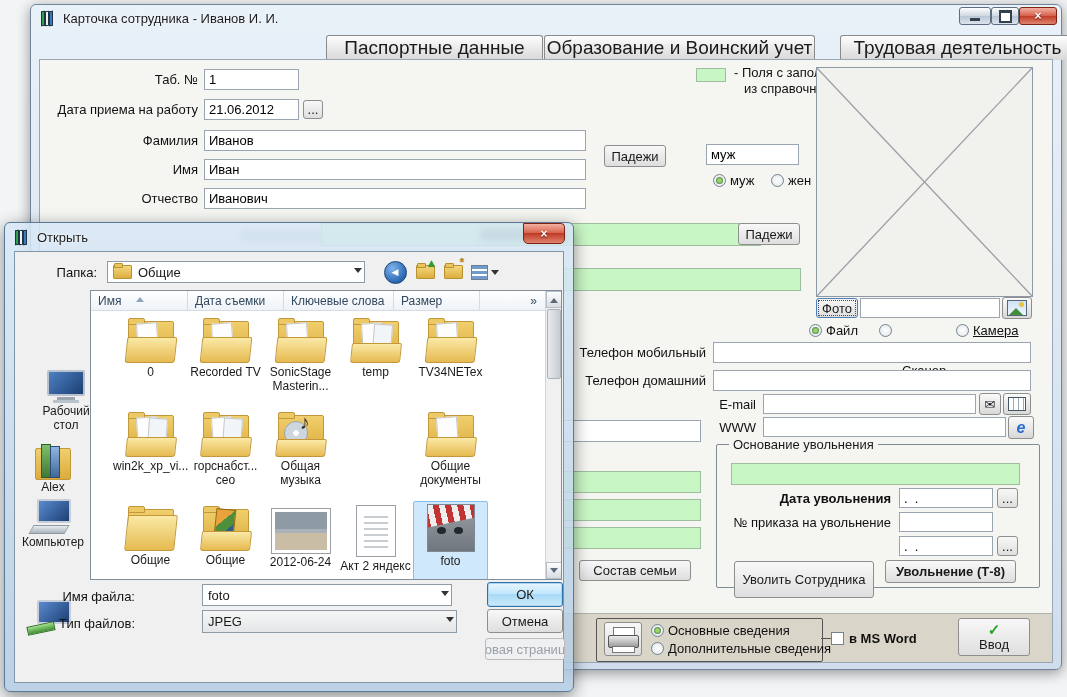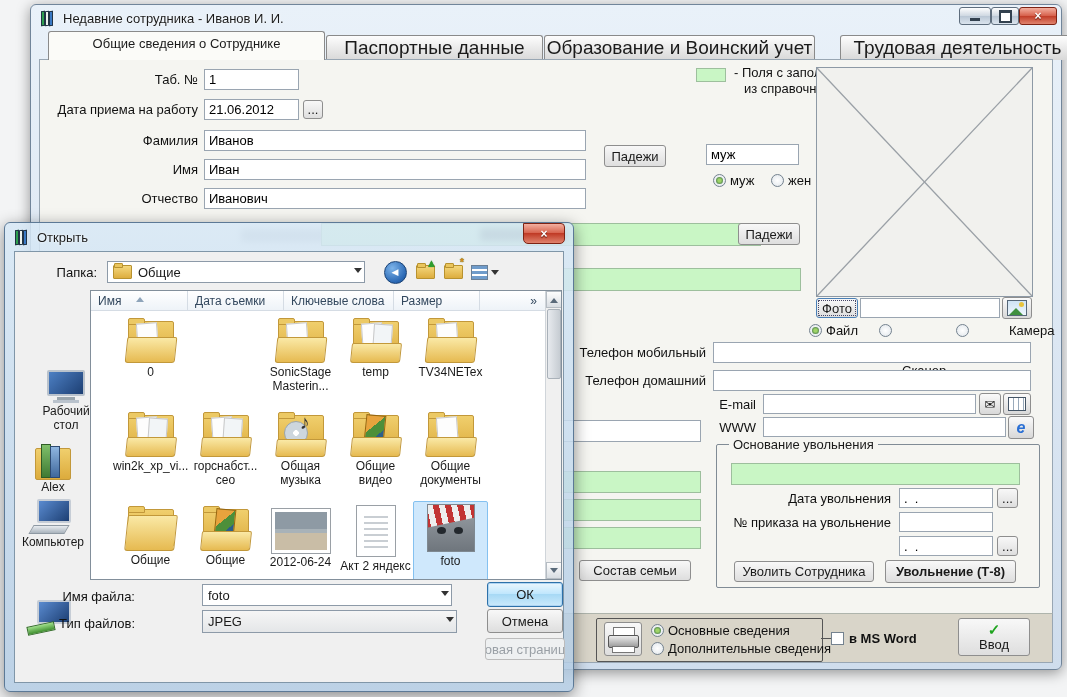--- a/index.html
+++ b/index.html
@@ -123,32 +123,31 @@
 <body>
 
 <div id="stage">
 
   <div class="win">
     <div class="appicon" style="left:10px;top:6px;">
         <i></i>
         <i></i>
         <i></i>
       </div>
-    <div class="tbar-text" style="left:32px;top:6px;">Недавние сотрудника -  Иванов И. И.</div>
+    <div class="tbar-text" style="left:32px;top:6px;">Карточка сотрудника -  Иванов И. И.</div>
     <div class="capbtn" style="left:928px;top:2px;width:30px;">
         <span class="minbar"></span>
       </div>
     <div class="capbtn" style="left:960px;top:2px;width:26px;">
         <span class="maxbox"></span>
       </div>
     <div class="capbtn close" style="left:988px;top:2px;width:36px;">
         <span class="xglyph">×</span>
       </div>
 
-    <div class="tab active" style="left:17px;top:26px;width:275px;">Общие сведения о Сотруднике</div>
     <div class="tab" style="left:295px;top:30px;width:215px;">Паспортные данные</div>
     <div class="tab" style="left:513px;top:30px;width:269px;">Образование и Воинский учет</div>
     <div class="tab" style="left:809px;top:30px;width:233px;">Трудовая деятельность</div>
 
     <div class="mwcontent"></div>
     <div class="mwfooter"></div>
 
     <div class="rlbl" style="left:60px;top:67px;width:107px;">Таб. №</div>
     <input class="fld" style="left: 173px; top: 64px; width: 95px; height: 21px;" value="1">
     <div class="rlbl" style="left:17px;top:97px;width:150px;">Дата приема на работу</div>
@@ -181,21 +180,21 @@
     <div class="btn" style="left:785px;top:293px;width:42px;height:20px;outline:1px dotted #446;outline-offset:-3px;border-color:#4a7fb5;">Фото</div>
     <input class="fld" style="left: 829px; top: 293px; width: 140px; height: 20px;">
     <div class="sibtn" style="left:971px;top:292px;width:30px;height:22px;">
         <span class="photoglyph"></span>
       </div>
     <div class="radio sel" style="left:778px;top:319px;"></div>
     <div class="lbl" style="left:795px;top:318px;">Файл</div>
     <div class="radio" style="left:848px;top:319px;"></div>
     <div class="lbl" style="left:871px;top:318px;margin-top:40px;">Сканер</div>
     <div class="radio" style="left:925px;top:319px;"></div>
-    <div class="lbl" style="left:978px;top:318px;">Камера</div>
+    <div class="lbl" style="left:942px;top:318px;text-decoration:underline;">Камера</div>
 
     <div class="blurblob" style="left:210px;top:224px;width:155px;height:13px;background:#8a8f96;opacity:.5;"></div>
     <div class="gfld" style="left:290px;top:218px;width:440px;height:23px;">
       <div class="blurblob" style="left:158px;top:4px;width:88px;height:13px;background:#45564a;opacity:.65;"></div>
     </div>
     <div class="btn" style="left:707px;top:218px;width:62px;height:22px;">Падежи</div>
 
     <div class="gfld" style="left:390px;top:263px;width:380px;height:23px;"></div>
 
     <div class="rlbl" style="left:500px;top:340px;width:175px;">Телефон мобильный</div>
@@ -217,28 +216,28 @@
       </div>
 
     <input class="fld" style="left: 510px; top: 415px; width: 160px; height: 22px;">
     <div class="gfld" style="left:505px;top:466px;width:165px;height:22px;"></div>
     <div class="gfld" style="left:505px;top:494px;width:165px;height:22px;"></div>
     <div class="gfld" style="left:505px;top:522px;width:165px;height:22px;"></div>
 
     <div class="groupbox" style="left:685px;top:439px;width:322px;height:142px;"></div>
     <div class="grouptitle" style="left:698px;top:432px;">Основание увольнения</div>
     <div class="gfld" style="left:700px;top:458px;width:289px;height:22px;"></div>
-    <div class="rlbl" style="left:560px;top:486px;width:300px;">Дата увольнения</div>
+    <div class="rlbl" style="left:560px;top:486px;width:300px;font-weight:bold;">Дата увольнения</div>
     <input class="fld" style="left: 868px; top: 483px; width: 94px; height: 20px;" value=".  .">
     <div class="btn" style="left:966px;top:483px;width:21px;height:20px;">...</div>
     <div class="rlbl" style="left:560px;top:510px;width:300px;">№ приказа на увольнение</div>
     <input class="fld" style="left: 868px; top: 507px; width: 94px; height: 20px;">
     <input class="fld" style="left: 868px; top: 531px; width: 94px; height: 20px;" value=".  .">
     <div class="btn" style="left:966px;top:531px;width:21px;height:20px;">...</div>
-    <div class="btn" style="left:703px;top:556px;width:140px;height:21px;">Уволить Сотрудника</div>
+    <div class="btn" style="left:703px;top:556px;width:140px;height:37px;">Уволить Сотрудника</div>
     <div class="btn bold" style="left:854px;top:555px;width:131px;height:23px;">Увольнение (Т-8)</div>
     <div class="btn" style="left:548px;top:555px;width:112px;height:21px;">Состав семьи</div>
 
     <div class="groupbox" style="left:565px;top:613px;width:225px;height:42px;border-color:#555;"></div>
     <div class="btn" style="left:573px;top:617px;width:38px;height:34px;">
       <span class="printer">
           <span class="paper"></span>
           <span class="bodyp"></span>
           <span class="out"></span>
         </span>
@@ -332,20 +331,28 @@
         <div class="colhdr" style="left:389px;width:66px;text-align:right;padding-right:8px;"><span>»</span></div>
 
         <div class="fitem" style="left:22px;top:26px;">
           <span class="ficon" style="display:block;">
               <span class="back"></span>
               <span class="paper"></span>
               <span class="front"></span>
             </span>
           <div class="cap">0</div>
         </div>
+        <div class="fitem" style="left:97px;top:26px;">
+          <span class="ficon" style="display:block;">
+              <span class="back"></span>
+              <span class="paper"></span>
+              <span class="front"></span>
+            </span>
+          <div class="cap">Recorded TV</div>
+        </div>
         <div class="fitem" style="left:172px;top:26px;">
           <span class="ficon" style="display:block;">
               <span class="back"></span>
               <span class="paper"></span>
               <span class="front"></span>
             </span>
           <div class="cap">SonicStage Masterin...</div>
         </div>
         <div class="fitem" style="left:247px;top:26px;">
           <span class="ficon" style="display:block;">
@@ -384,28 +391,20 @@
           <div class="cap">горснабст... сео</div>
         </div>
         <div class="fitem" style="left:172px;top:120px;">
           <span class="ficon" style="display:block;">
               <span class="back"></span>
               <span class="cd"></span>
               <span class="note">♪</span>
               <span class="front" style="height:16px;"></span>
             </span>
           <div class="cap">Общая музыка</div>
-        </div>
-        <div class="fitem" style="left:247px;top:120px;">
-          <span class="ficon" style="display:block;">
-              <span class="back"></span>
-              <span class="media"></span>
-              <span class="front" style="height:18px;"></span>
-            </span>
-          <div class="cap">Общие видео</div>
         </div>
         <div class="fitem" style="left:322px;top:120px;">
           <span class="ficon" style="display:block;">
               <span class="back"></span>
               <span class="paper"></span>
               <span class="front" style="height:18px;"></span>
             </span>
           <div class="cap">Общие документы</div>
         </div>
 

